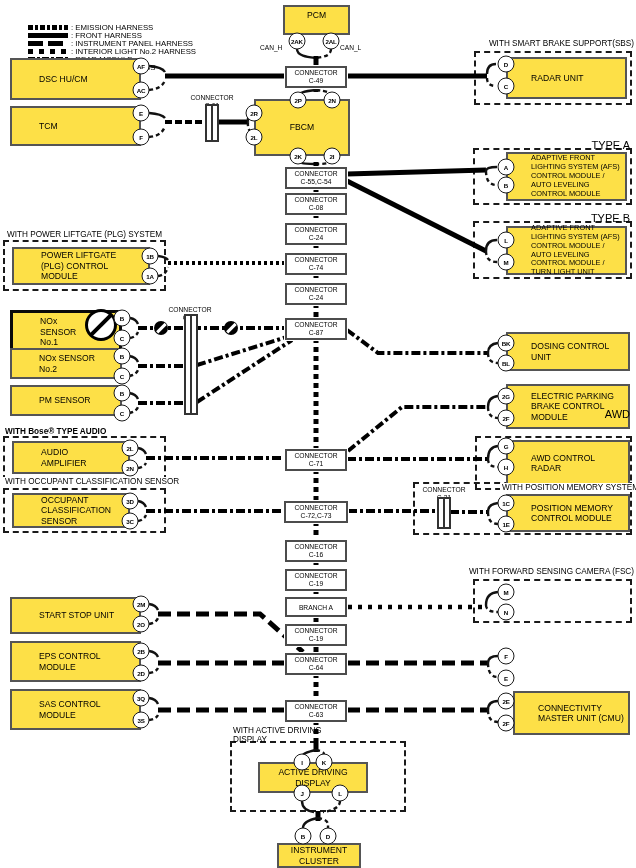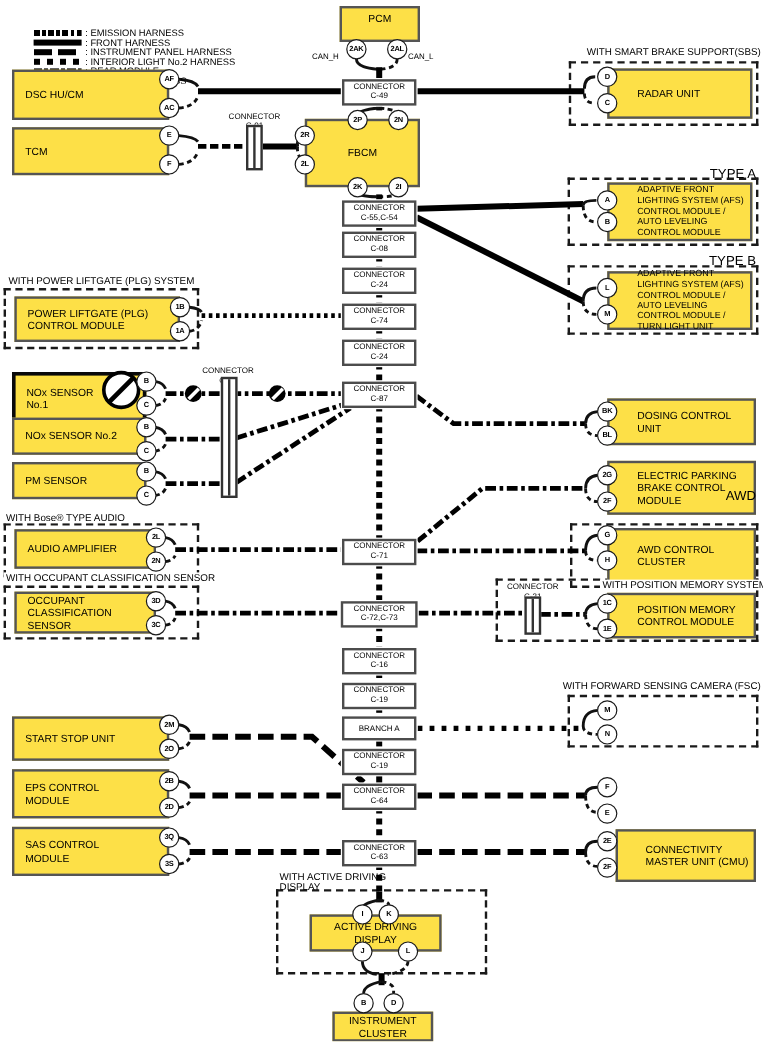--- a/index.html
+++ b/index.html
@@ -13,21 +13,21 @@
   .s4e{stroke:#000;stroke-width:4;fill:none;stroke-dasharray:7 3;}
   .sip{stroke:#000;stroke-width:5;fill:none;stroke-dasharray:13 6;}
   .si2{stroke:#000;stroke-width:4.5;fill:none;stroke-dasharray:4 6;}
   .sr5{stroke:#000;stroke-width:4;fill:none;stroke-dasharray:3 3;}
   .b  {stroke:#111;stroke-width:2.4;fill:none;}
   .bd {stroke:#111;stroke-width:2.4;fill:none;stroke-dasharray:4 3;}
 
   .mod{position:absolute;box-sizing:border-box;border:2px solid #555;background:#fde047;z-index:3;
        display:flex;align-items:center;font-size:8.6px;line-height:1.22;}
   .mod.bold{border:3px solid #0a0a0a;}
-  .mod.l{padding:2px 24px 2px 9px;}
+  .mod.l{padding:2px 24px 2px 27px;}
   .mod.r{padding:2px 4px 2px 23px;}
   .mod.c{justify-content:center;text-align:center;padding:2px;}
   .mod.small{font-size:7.4px;line-height:1.2;}
   .dashbox{position:absolute;box-sizing:border-box;border:2px dashed #1a1a1a;background:transparent;z-index:1;}
   .grplabel{position:absolute;font-size:8.2px;line-height:1.1;z-index:3;background:#fff;padding:0 2px;white-space:nowrap;}
   .grplabel.wrap{white-space:normal;}
   .tag{position:absolute;font-size:11px;z-index:3;text-align:right;}
   .conn{position:absolute;box-sizing:border-box;width:62px;border:2px solid #4c4c4c;background:#fff;z-index:4;
         text-align:center;font-size:6.7px;line-height:1.2;padding:1px 0;box-shadow:0 0 0 1px #fff;}
   .conn .cid{display:block;}
@@ -315,32 +315,32 @@
     </div>
   <span class="pin" style="left:506px;top:343px;">BK</span>
   <span class="pin" style="left:506px;top:363px;">BL</span>
 
   <div class="mod r" style="left:506px;top:384px;width:124px;height:45px;">
       <span>ELECTRIC PARKING BRAKE CONTROL MODULE</span>
     </div>
   <span class="pin" style="left:506px;top:396px;">2G</span>
   <span class="pin" style="left:506px;top:418px;">2F</span>
 
-  <div class="grplabel" style="left:3px;top:427px;">WITH Bose® TYPE AUDIO</div>
+  <div class="grplabel" style="left:3px;top:427px;font-weight:bold;">WITH Bose® TYPE AUDIO</div>
   <div class="dashbox" style="left:3px;top:436px;width:163px;height:45px;"></div>
   <div class="mod l" style="left:12px;top:441px;width:118px;height:33px;padding-right:16px;">
       <span>AUDIO AMPLIFIER</span>
     </div>
   <span class="pin" style="left:130px;top:448px;">2L</span>
   <span class="pin" style="left:130px;top:468px;">2N</span>
 
   <div class="tag" style="left:600px;top:408px;width:30px;">AWD</div>
   <div class="dashbox" style="left:475px;top:436px;width:157px;height:54px;"></div>
   <div class="mod r" style="left:506px;top:440px;width:124px;height:46px;">
-      <span>AWD CONTROL CLUSTER</span>
+      <span>AWD CONTROL RADAR</span>
     </div>
   <span class="pin" style="left:506px;top:446px;">G</span>
   <span class="pin" style="left:506px;top:467px;">H</span>
 
   <div class="grplabel" style="left:3px;top:477px;">WITH OCCUPANT CLASSIFICATION SENSOR</div>
   <div class="dashbox" style="left:3px;top:488px;width:163px;height:45px;"></div>
   <div class="mod l" style="left:12px;top:493px;width:118px;height:35px;padding-right:16px;">
       <span>OCCUPANT CLASSIFICATION SENSOR</span>
     </div>
   <span class="pin" style="left:130px;top:501px;">3D</span>

